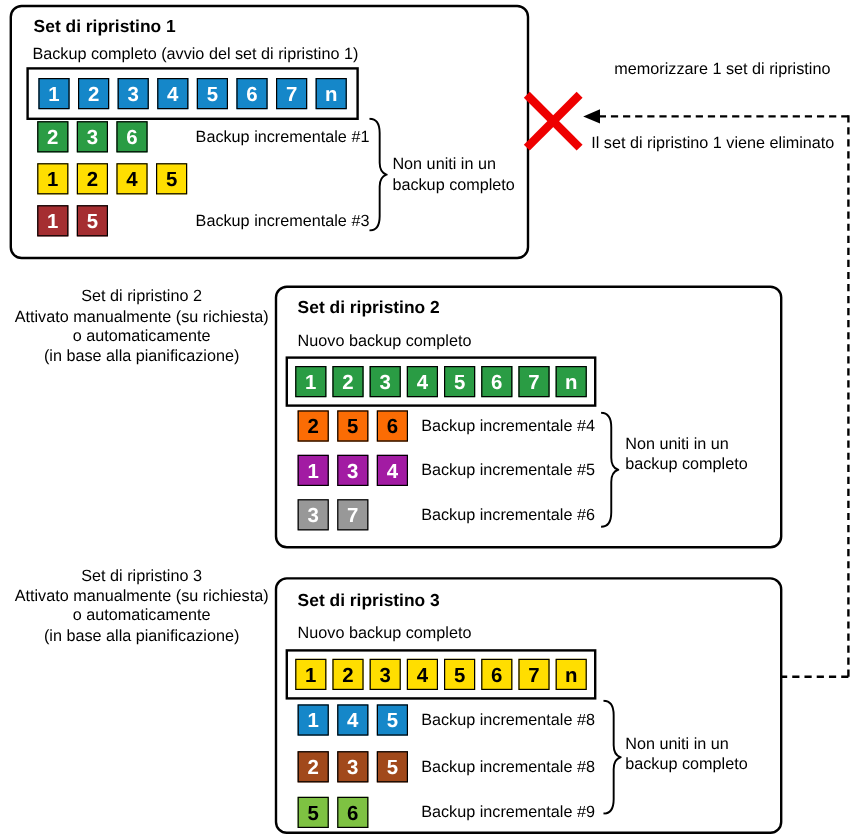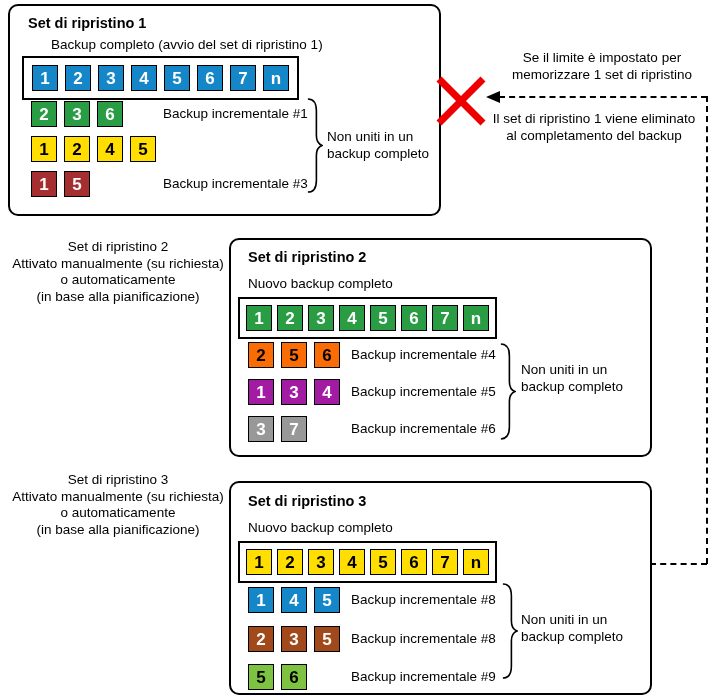--- a/index.html
+++ b/index.html
@@ -36,21 +36,21 @@
   }
   .xmark{position:absolute;}
 </style>
 </head>
 <body>
 
 <div id="canvas">
 
   <div class="panel" style="left:8px;top:4px;width:429px;height:208px;">
     <div class="panel-title" style="left:18px;top:9px;">Set di ripristino 1</div>
-    <div class="panel-sub" style="left:17px;top:31px;margin-left:24px;">Backup completo (avvio del set di ripristino 1)</div>
+    <div class="panel-sub" style="left:17px;top:31px;">Backup completo (avvio del set di ripristino 1)</div>
 
     <div class="fullrect" style="left:12px;top:50px;">
       <div class="blocks gap7 pad1">
         <span class="sq" style="background-color: rgb(21, 135, 201); color: rgb(255, 255, 255);">1</span>
         <span class="sq" style="background-color: rgb(21, 135, 201); color: rgb(255, 255, 255);">2</span>
         <span class="sq" style="background-color: rgb(21, 135, 201); color: rgb(255, 255, 255);">3</span>
         <span class="sq" style="background-color: rgb(21, 135, 201); color: rgb(255, 255, 255);">4</span>
         <span class="sq" style="background-color: rgb(21, 135, 201); color: rgb(255, 255, 255);">5</span>
         <span class="sq" style="background-color: rgb(21, 135, 201); color: rgb(255, 255, 255);">6</span>
         <span class="sq" style="background-color: rgb(21, 135, 201); color: rgb(255, 255, 255);">7</span>
@@ -86,32 +86,30 @@
       <div>backup completo</div>
     </div>
   </div>
 
   <svg class="xmark" style="left:435px;top:75px;width:52px;height:52px;" viewBox="0 0 52 52">
     <line class="xline" x1="4" y1="4" x2="48" y2="48" stroke="#EE0000" stroke-width="7"></line>
     <line class="xline" x1="48" y1="4" x2="4" y2="48" stroke="#EE0000" stroke-width="7"></line>
   </svg>
 
   <div class="note note-center" style="left:490px;top:49px;width:224px;">
-    <div>Se il limite è impostato per</div>
     <div>memorizzare 1 set di ripristino</div>
   </div>
 
   <div class="arrowhead" style="left:486px;top:91px;"></div>
   <div class="dash-h" style="left:499px;top:96px;width:208px;"></div>
   <div class="dash-v" style="left:706px;top:96px;height:468px;"></div>
   <div class="dash-h" style="left:497px;top:563px;width:210px;"></div>
 
   <div class="note note-center" style="left:474px;top:110px;width:240px;text-align:center;">
     <div>Il set di ripristino 1 viene eliminato</div>
-    <div>al completamento del backup</div>
   </div>
 
   <div class="side-label" style="left:2px;top:239px;width:232px;">
     <div>Set di ripristino 2</div>
     <div>Attivato manualmente (su richiesta)</div>
     <div>o automaticamente</div>
     <div>(in base alla pianificazione)</div>
   </div>
 
   <div class="panel" style="left:229px;top:238px;width:419px;height:215px;">

